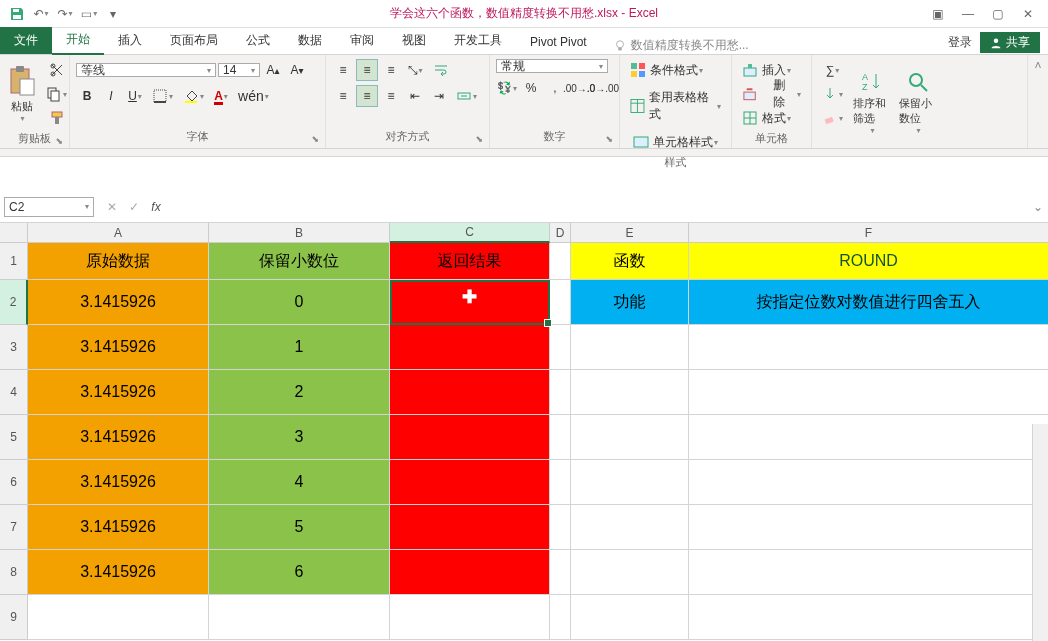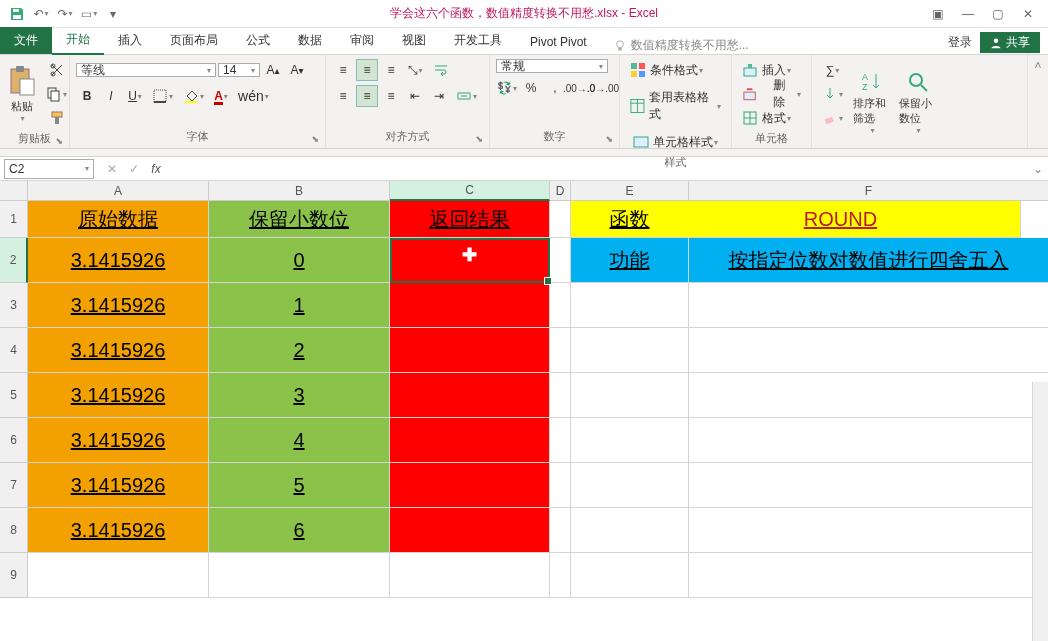--- a/index.html
+++ b/index.html
@@ -35,40 +35,40 @@
 .mini-col { display:flex; flex-direction:column; gap:2px; }
 .mini-row { display:flex; gap:2px; align-items:center; }
 .ctrl { height:22px; display:flex; align-items:center; justify-content:center; border:1px solid transparent; padding:0 3px; min-width:22px; }
 .combo { height:14px; border:1px solid #ababab; background:#fff; display:flex; align-items:center; padding:0 4px; font-size:12px; }
 .combo .dd { margin-left:auto; }
 .font-combo { width:140px; }
 .size-combo { width:42px; }
 .num-combo { width:112px;text-align:center; }
 
 
-.fbar { height:24px; border-bottom:1px solid #d4d4d4; display:flex; align-items:center; }
+.fbar { height:32px; border-bottom:1px solid #d4d4d4; display:flex; align-items:center;margin-top:34px; }
 .namebox { width:90px; height:20px; border:1px solid #ababab; margin:0 4px; display:flex; align-items:center; padding:0 4px; font-size:12px; background:#fff; }
 .namebox .dd { margin-left:auto; }
 .fx-btns { display:flex; gap:2px; margin:0 4px; }
 .fx-btns .c { width:20px; height:20px; display:flex; align-items:center; justify-content:center; color:#aaa; }
 .fx-input { flex:1; height:20px; border:none; padding:0 4px; font-size:12px; outline:none; }
 .fbar-expand { width:20px; text-align:center; color:#888; }
 .spacer-row { height:8px; background:#f3f2f1; border-bottom:1px solid #d4d4d4; }
 
 
 .grid-area { position:relative; background:#fff; height:462px; }
 .corner { position:absolute; left:0; top:0; width:28px; height:20px; background:#f0f0f0; border-right:1px solid #ccc; border-bottom:1px solid #ccc; }
 .col-headers { position:absolute; left:28px; top:0; height:20px; display:flex; }
 .col-h { background:#f0f0f0; border-right:1px solid #ccc; border-bottom:1px solid #ccc; display:flex; align-items:center; justify-content:center; font-size:12px; color:#555; overflow:hidden; }
 .col-h.sel { background:#d3f0e0; border-bottom:2px solid #217346; }
 .row-headers { position:absolute; left:0; top:20px; width:28px; }
 .row-h { height:45px; background:#f0f0f0; border-right:1px solid #ccc; border-bottom:1px solid #ccc; display:flex; align-items:center; justify-content:center; font-size:12px; color:#555; }
 .row-h.sel { background:#d3f0e0; border-right:2px solid #217346; }
 .cells { position:absolute; left:28px; top:20px; }
-.cell { position:absolute; border-right:1px solid #d4d4d4; border-bottom:1px solid #d4d4d4; display:flex; align-items:center; justify-content:center; font-size:20px; overflow:hidden; white-space:nowrap;text-decoration:underline; }
+.cell { position:absolute; border-right:1px solid #d4d4d4; border-bottom:1px solid #d4d4d4; display:flex; align-items:center; justify-content:center; font-size:16px; overflow:hidden; white-space:nowrap; }
 .selbox { position:absolute; border:2px solid #217346; pointer-events:none; }
 .selbox::after { content:""; position:absolute; right:-4px; bottom:-4px; width:6px; height:6px; background:#217346; border:1px solid #fff; }
 .cursor-plus { position:absolute; color:#fff; font-size:18px; font-weight:bold; pointer-events:none; }
 .vscroll { position:absolute; right:0; top:201px; width:16px; bottom:0; background:#f0f0f0; border-left:1px solid #d4d4d4; }
 
 .icon { width:16px; height:16px; }
 </style>
 </head>
 <body>
 
@@ -407,21 +407,21 @@
       <div class="row-h" style="height: 45px;">7</div>
       <div class="row-h" style="height: 45px;">8</div>
       <div class="row-h" style="height: 45px;">9</div>
     </div>
   <div class="cells" id="cells">
       <div class="cell" style="left: 0px; top: 0px; width: 181px; height: 37px; background: rgb(242, 161, 0); color: rgb(0, 0, 0);">原始数据</div>
       <div class="cell" style="left: 181px; top: 0px; width: 181px; height: 37px; background: rgb(139, 195, 74); color: rgb(0, 0, 0);">保留小数位</div>
       <div class="cell" style="left: 362px; top: 0px; width: 160px; height: 37px; background: rgb(255, 0, 0); color: rgb(0, 0, 0);">返回结果</div>
       <div class="cell" style="left: 522px; top: 0px; width: 21px; height: 37px;"></div>
       <div class="cell" style="left: 543px; top: 0px; width: 118px; height: 37px; background: rgb(255, 255, 0); color: rgb(0, 0, 0);">函数</div>
-      <div class="cell" style="left: 633px; top: 0px; width: 360px; height: 37px; background: rgb(255, 255, 0); color: #b91c1c;">ROUND</div>
+      <div class="cell" style="left: 661px; top: 0px; width: 360px; height: 37px; background: rgb(255, 255, 0); color: #14532d;">ROUND</div>
       <div class="cell" style="left: 543px; top: 37px; width: 118px; height: 45px; background: rgb(0, 176, 240); color: rgb(0, 0, 0);">功能</div>
       <div class="cell" style="left: 661px; top: 37px; width: 360px; height: 45px; background: rgb(0, 176, 240); color: rgb(0, 0, 0);">按指定位数对数值进行四舍五入</div>
       <div class="cell" style="left: 0px; top: 37px; width: 181px; height: 45px; background: rgb(242, 161, 0); color: rgb(0, 0, 0);">3.1415926</div>
       <div class="cell" style="left: 181px; top: 37px; width: 181px; height: 45px; background: rgb(139, 195, 74); color: rgb(0, 0, 0);">0</div>
       <div class="cell" style="left: 362px; top: 37px; width: 160px; height: 45px; background: rgb(255, 0, 0);"></div>
       <div class="cell" style="left: 522px; top: 37px; width: 21px; height: 45px;"></div>
       <div class="cell" style="left: 0px; top: 82px; width: 181px; height: 45px; background: rgb(242, 161, 0); color: rgb(0, 0, 0);">3.1415926</div>
       <div class="cell" style="left: 181px; top: 82px; width: 181px; height: 45px; background: rgb(139, 195, 74); color: rgb(0, 0, 0);">1</div>
       <div class="cell" style="left: 362px; top: 82px; width: 160px; height: 45px; background: rgb(255, 0, 0);"></div>
       <div class="cell" style="left: 522px; top: 82px; width: 21px; height: 45px;"></div>

